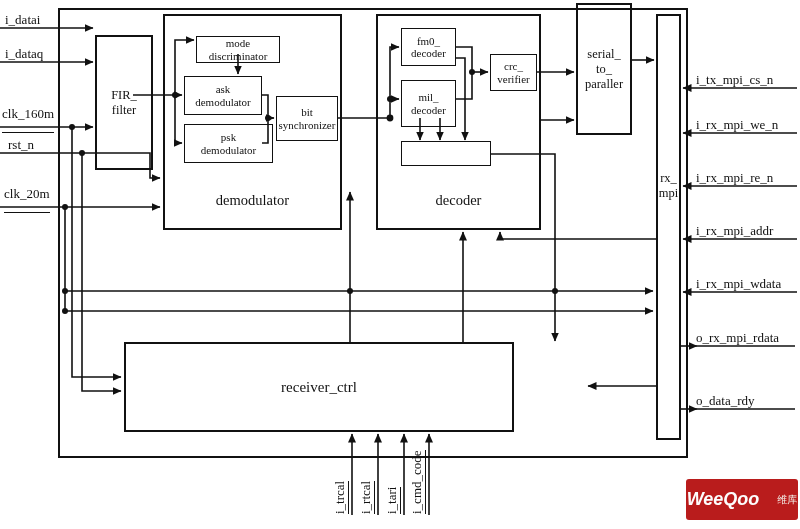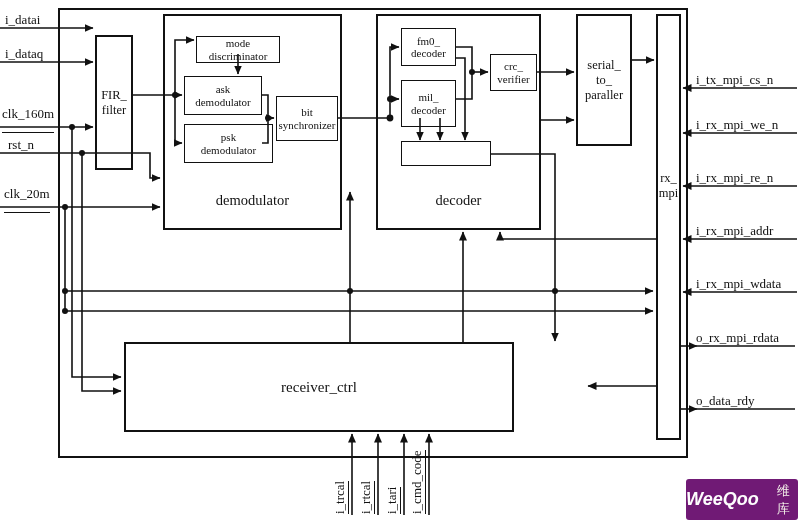--- a/index.html
+++ b/index.html
@@ -13,24 +13,24 @@
          align-items:center;justify-content:center;text-align:center;
          font-size:11px;line-height:12.5px}
   .inner.md{font-size:12.5px;line-height:15px}
   .bigname{position:absolute;width:100%;text-align:center;font-size:14.5px;z-index:2}
   .lbl{position:absolute;font-size:13px;line-height:15px;white-space:nowrap;z-index:2}
   .u{border-bottom:1.4px solid #111;padding-bottom:11px}
   .vlabel{position:absolute;font-size:13px;line-height:15px;white-space:nowrap;
           transform:rotate(-90deg);transform-origin:0 100%;
           border-bottom:1.4px solid #111;padding-bottom:1px;z-index:2}
   .watermark{position:absolute;left:686px;top:479px;width:112px;height:41px;
-             background:#701a75;border-radius:3px;display:flex;align-items:center;
+             background:#b91c1c;border-radius:3px;display:flex;align-items:center;
              justify-content:center;z-index:3;font-family:"Liberation Sans",sans-serif}
   .wm-en{color:#fdfdfd;font-size:18px;font-weight:bold;font-style:italic}
-  .wm-cn{color:#f4f1ea;font-size:13px;margin-left:18px}
+  .wm-cn{color:#f4f1ea;font-size:10px;margin-left:18px}
 </style>
 </head>
 <body>
 
 <svg class="wiring" width="800" height="529" viewBox="0 0 800 529">
   <defs>
     <marker id="ah" markerUnits="userSpaceOnUse" markerWidth="10" markerHeight="9" refX="8.5" refY="4.5" orient="auto">
       <path d="M0,0.5 L9,4.5 L0,8.5 Z" fill="#111"></path>
     </marker>
   </defs>
@@ -99,21 +99,21 @@
       <circle cx="472" cy="72" r="3"></circle>
     <circle cx="65" cy="291" r="3"></circle>
       <circle cx="350" cy="291" r="3"></circle>
     <circle cx="555" cy="291" r="3"></circle>
       <circle cx="65" cy="311" r="3"></circle>
   </g>
 </svg>
 
 <div class="box thick" style="left:58px;top:8px;width:630px;height:450px"></div>
 
-<div class="box thick" style="left:95px;top:35px;width:38px;height:135px">
+<div class="box thick" style="left:95px;top:35px;width:58px;height:135px">
   <div class="inner md">
     <span>FIR_</span>
       <span>filter</span>
   </div>
 </div>
 
 <div class="box thick" style="left:163px;top:14px;width:179px;height:216px">
   <div class="bigname" style="top:176px">demodulator</div>
 </div>
 
@@ -165,21 +165,21 @@
 
 <div class="box" style="left:490px;top:54px;width:47px;height:37px">
   <div class="inner">
     <span>crc_</span>
       <span>verifier</span>
   </div>
 </div>
 
 <div class="box" style="left:401px;top:141px;width:90px;height:25px"></div>
 
-<div class="box thick" style="left:576px;top:14px;width:56px;height:132px">
+<div class="box thick" style="left:576px;top:3px;width:56px;height:132px">
   <div class="inner md">
     <span>serial_</span>
     <span>to_</span>
     <span>paraller</span>
   </div>
 </div>
 
 <div class="box thick" style="left:656px;top:14px;width:25px;height:426px">
   <div class="inner md" style="top:150px;bottom:auto;height:40px">
     <span>rx_</span>

